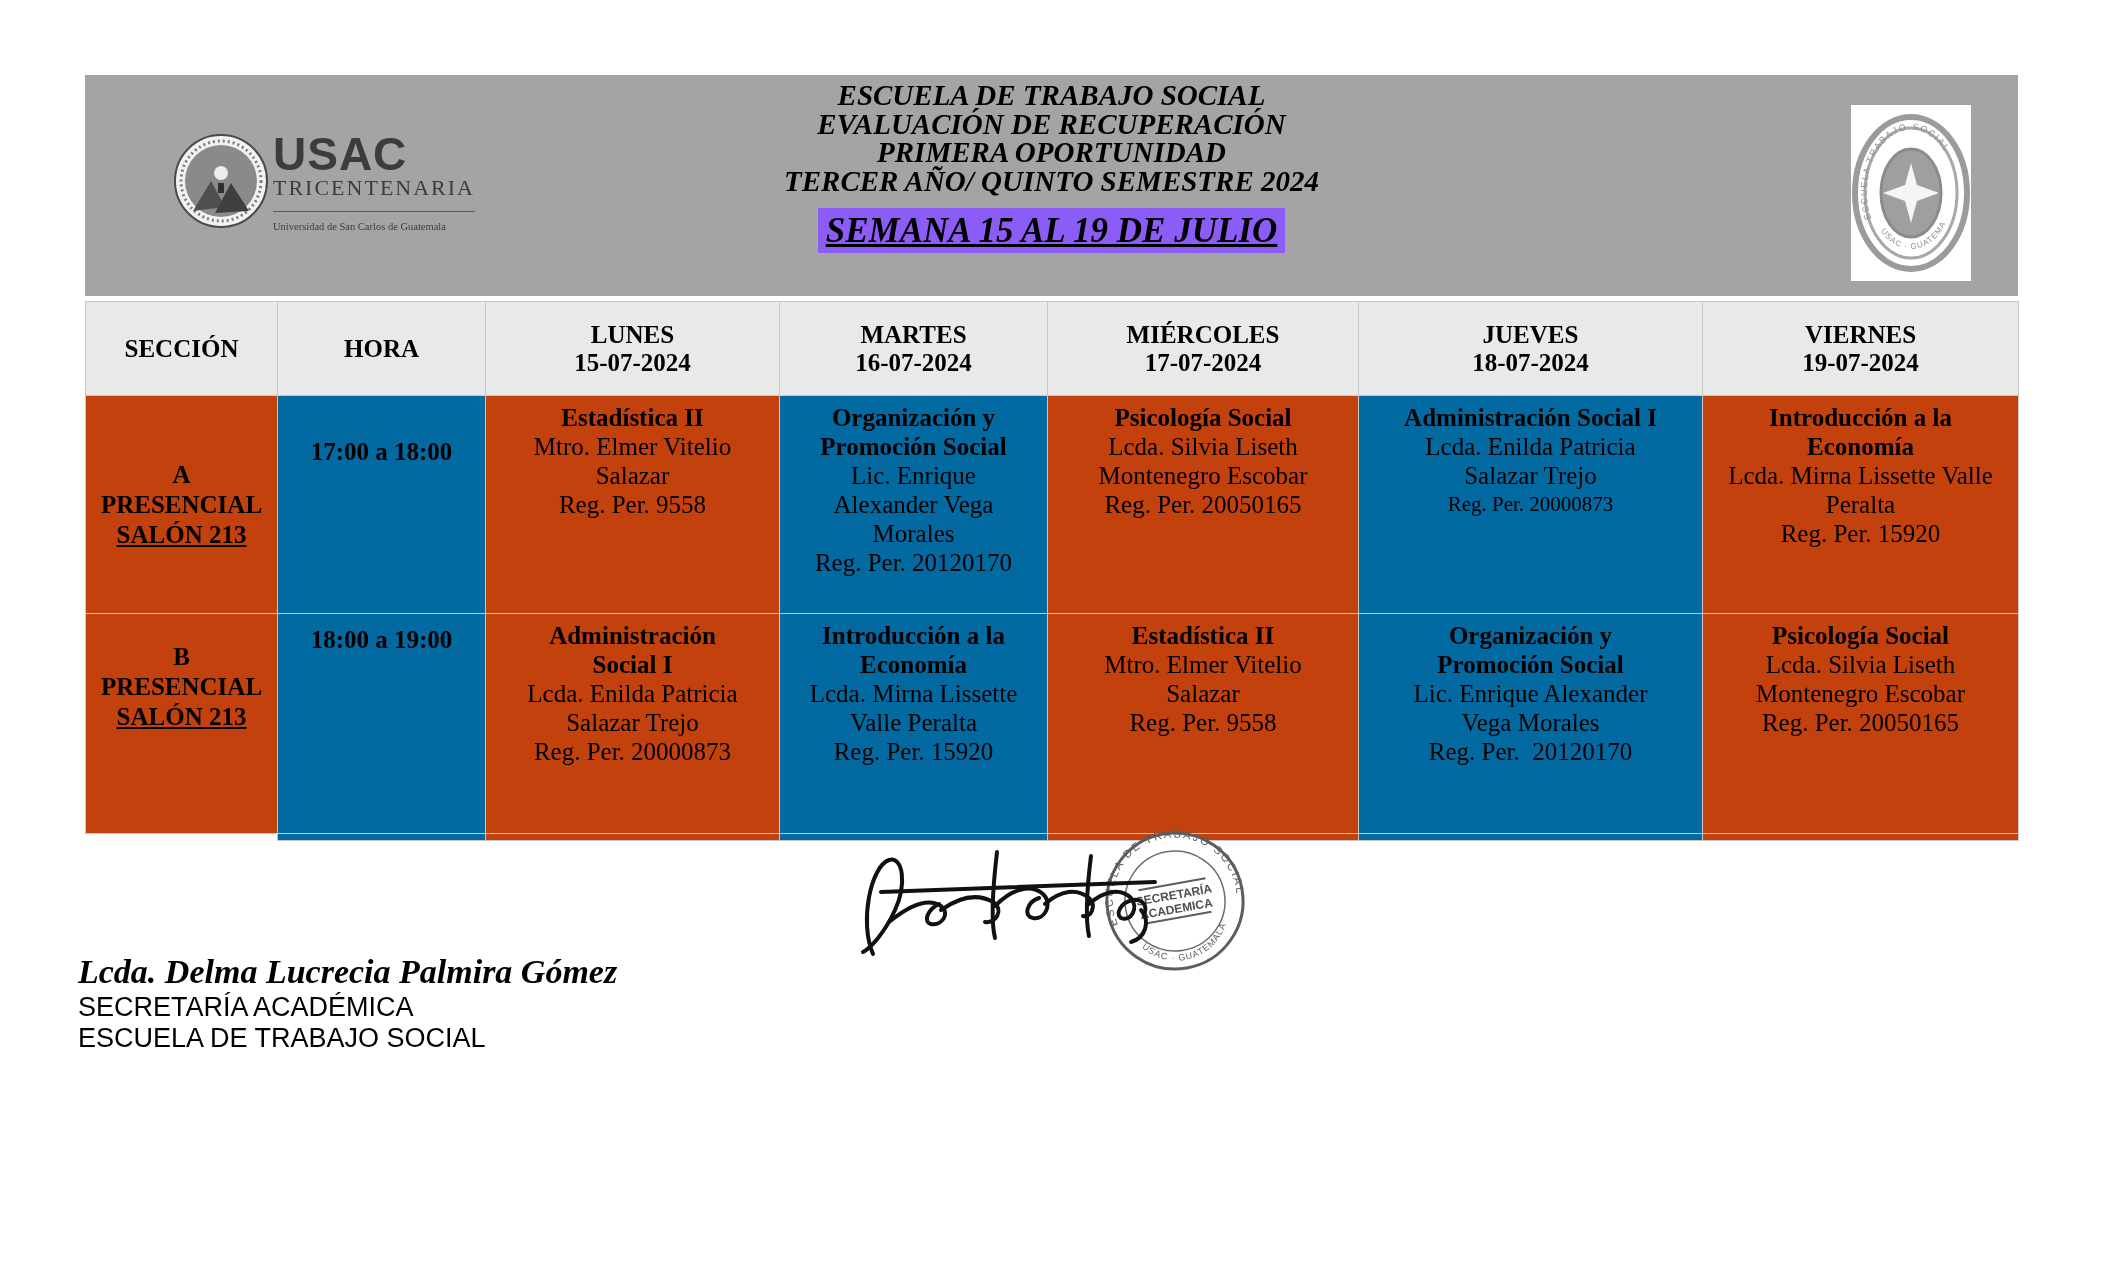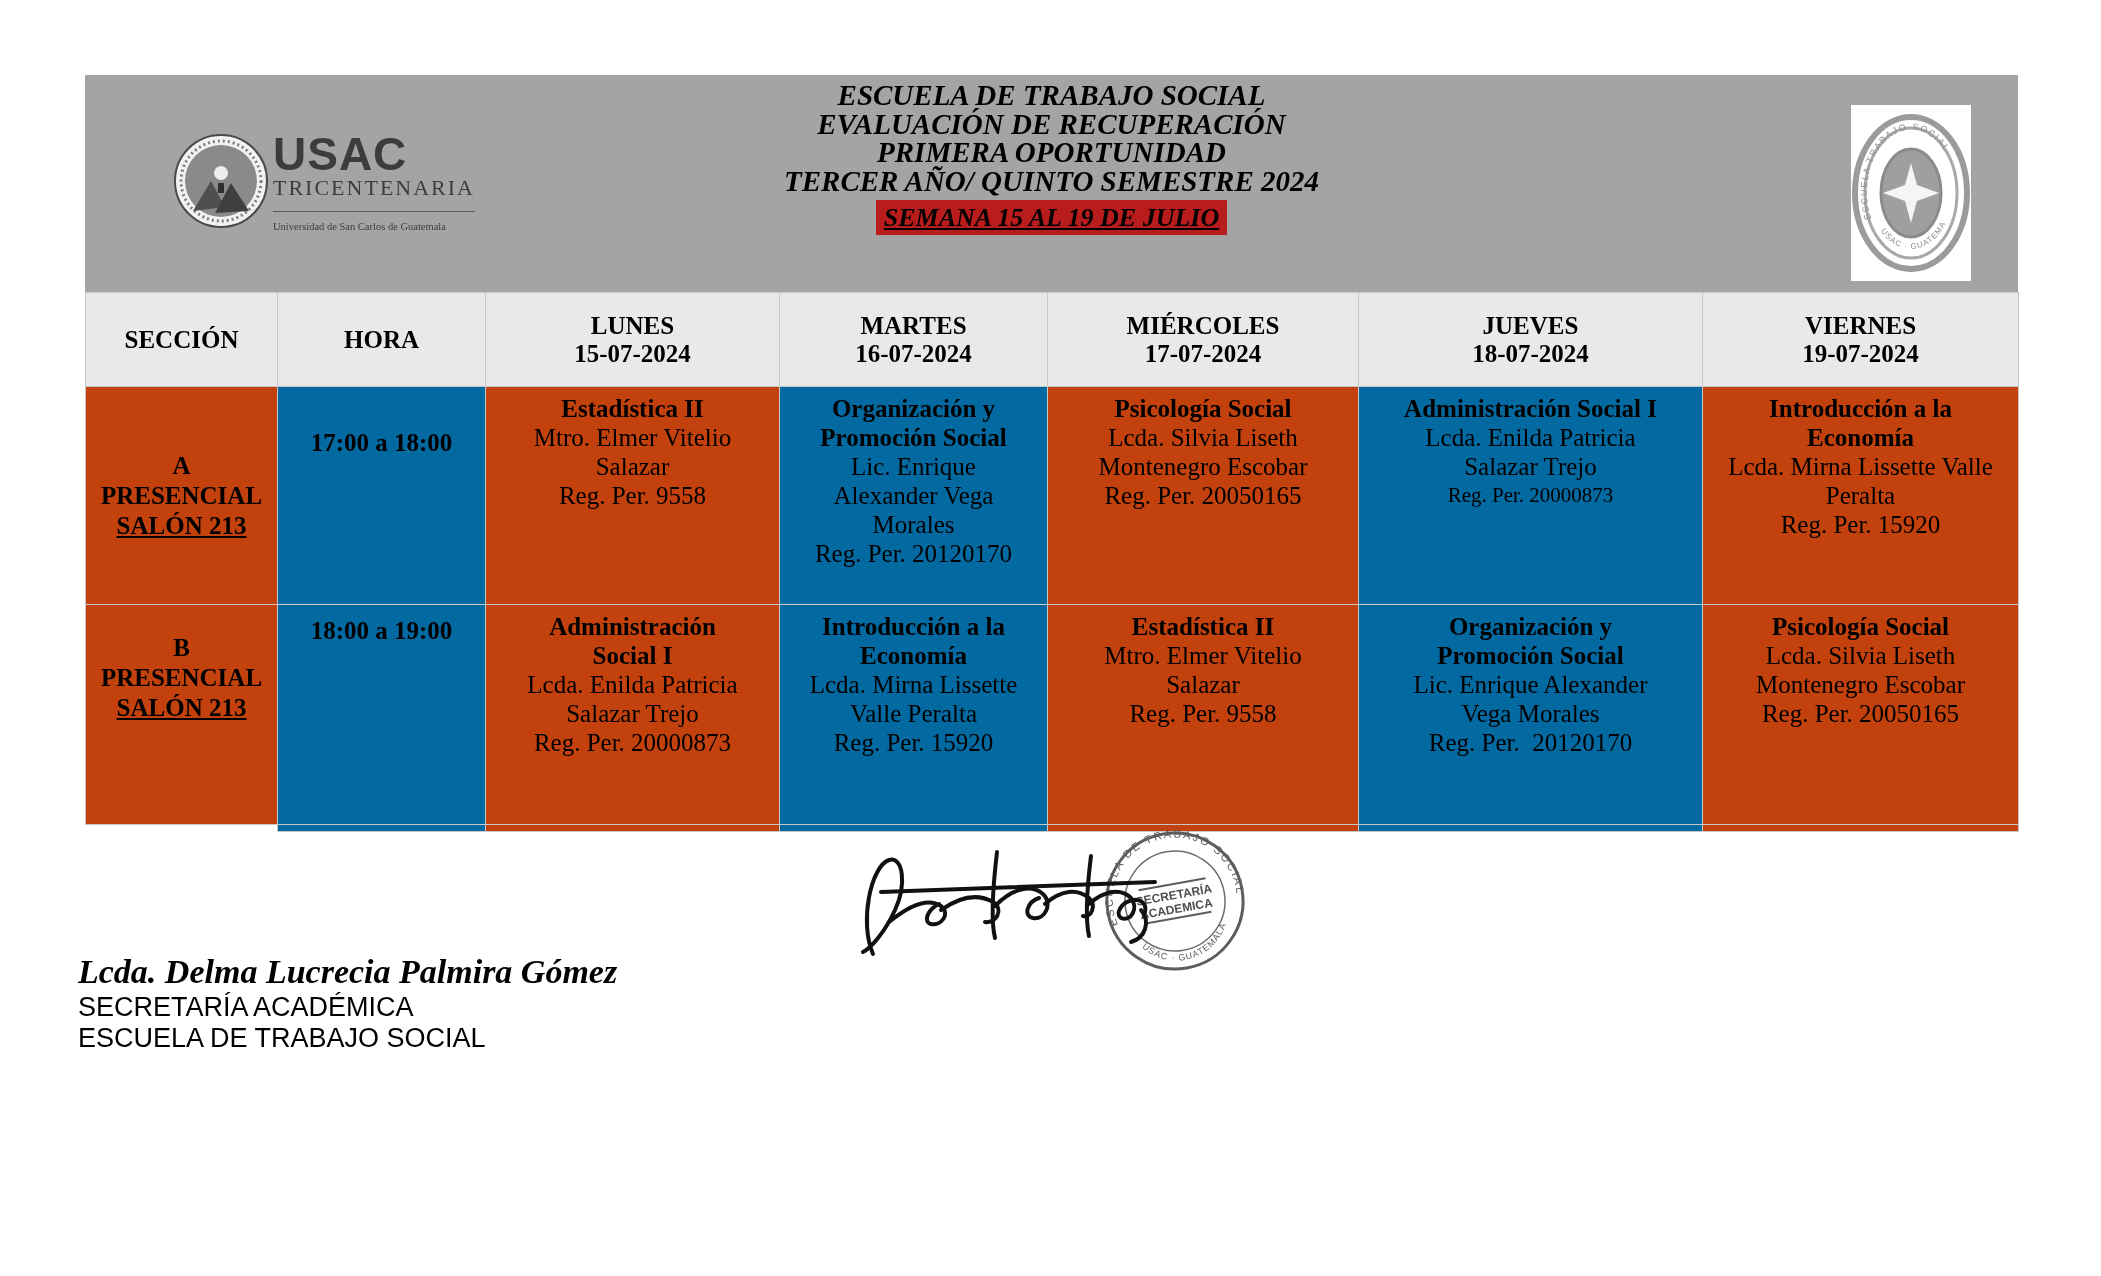--- a/index.html
+++ b/index.html
@@ -10,27 +10,27 @@
   .banner{position:absolute;left:85px;top:75px;width:1933px;height:221px;background:#a4a4a4;}
   .usac-logo{position:absolute;left:88px;top:58px;display:flex;align-items:center;}
   .usac-text{margin-left:4px;line-height:1;}
   .usac-acronym{font-family:"Liberation Sans",sans-serif;font-weight:bold;font-size:46px;
                 letter-spacing:1px;color:#3c3c3c;line-height:0.9;}
   .usac-sub{font-size:22px;letter-spacing:2px;color:#3c3c3c;margin-top:2px;}
   .usac-sub2{font-size:10.5px;color:#3c3c3c;border-top:1px solid #5a5a5a;margin-top:12px;padding-top:10px;}
 
   .titles{position:absolute;left:0;top:6px;width:100%;text-align:center;}
   .title-line{font-weight:bold;font-style:italic;font-size:29px;line-height:28.5px;color:#000;}
-  .highlight-line{display:inline-block;font-weight:bold;font-style:italic;font-size:26px;
-                  background:#b91c1c;text-decoration:underline;padding:3px 8px 2px 8px;margin-top:5px;}
+  .highlight-line{display:inline-block;font-weight:bold;font-style:italic;font-size:35px;
+                  background:#8b5cf6;text-decoration:underline;padding:3px 8px 2px 8px;margin-top:13px;}
 
   .seal-box{position:absolute;right:47px;top:30px;width:120px;height:176px;background:#ffffff;}
 
   
-  table.schedule{position:absolute;left:85px;top:292px;width:1933px;border-collapse:collapse;
+  table.schedule{position:absolute;left:85px;top:301px;width:1933px;border-collapse:collapse;
                  table-layout:fixed;font-size:25px;}
   .schedule td,.schedule th{border:1px solid #c8c8c8;padding:4px 10px;overflow:hidden;}
   .schedule th{background:#e9e9e9;font-weight:bold;vertical-align:middle;height:85px;font-size:25px;}
   .c-gray{background:#0369a1;}
   .c-white{background:#c2410c;}
   tr.rowA td{height:171px;}
   tr.rowB td{height:187px;}
   td.day{vertical-align:top;padding-top:7px;line-height:29px;text-align:center;}
   .course{font-weight:bold;white-space:pre-line;}
   .teacher{white-space:pre-line;}

